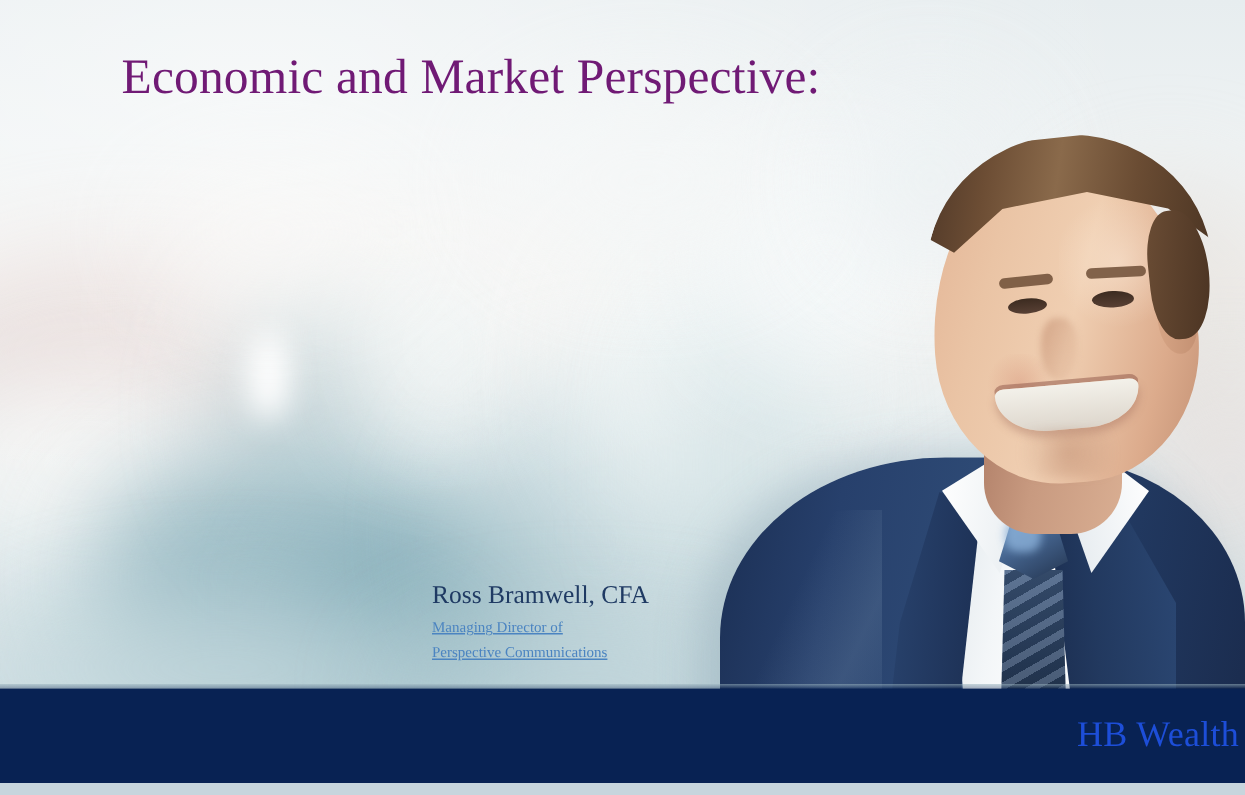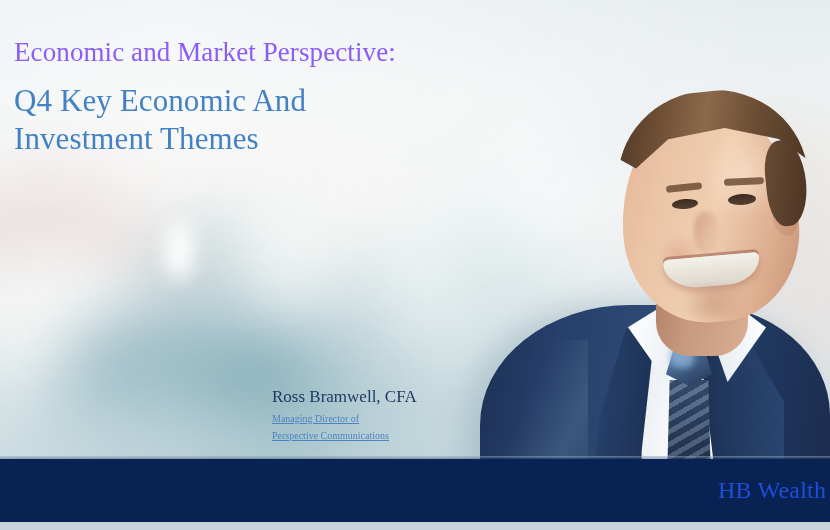--- a/index.html
+++ b/index.html
@@ -184,31 +184,32 @@
     filter:blur(3px);
   }
   .face-hl {
     left:236px; top:70px; width:80px; height:90px;
     background:radial-gradient(circle,rgba(255,240,224,.45) 0%,rgba(255,240,224,0) 72%);
   }
 
   
   #title-block { position:absolute; left:14px; top:32px; width:600px; }
   #slide-title {
-    font-size:27px; line-height:40px; color:#8b5cf6; letter-spacing:.1px;
+    font-size:33px; line-height:40px; color:#701a75; letter-spacing:.1px;
     white-space:nowrap;
+    text-align:center;
   }
   #slide-subtitle {
     margin-top:10px; font-size:31px; line-height:38px; color:#4281c4;
     letter-spacing:.1px;
   }
   #slide-subtitle .l2 { display:block; }
 
   
-  #speaker-block { position:absolute; left:272px; top:386px; }
+  #speaker-block { position:absolute; left:288px; top:386px; }
   #speaker-name { font-size:17px; line-height:22px; color:#1f3a63; }
   #speaker-role { font-size:10px; line-height:17px; color:#4b84c1; margin-top:2px;text-decoration:underline; }
 
   
   #footer-bar {
     position:absolute; left:0; top:459px; width:830px; height:63px;
     background:#082253;
   }
   #footer-hairline {
     position:absolute; left:0; top:456px; width:830px; height:3px;
@@ -275,24 +276,20 @@
     <div class="eye-r"></div>
     <div class="nose"></div>
     <div class="smile"></div>
     <div class="chin-shade"></div>
     <div class="hair"></div>
     <div class="hair-side"></div>
   </div>
 
   <div id="title-block">
     <div id="slide-title">Economic and Market Perspective:</div>
-    <div id="slide-subtitle">
-      <span class="l1">Q4 Key Economic And</span>
-      <span class="l2">Investment Themes</span>
-    </div>
   </div>
 
   <div id="speaker-block">
     <div id="speaker-name">Ross Bramwell, CFA</div>
     <div id="speaker-role">
       <span>Managing Director of</span><br>
       <span>Perspective Communications</span>
     </div>
   </div>
 

